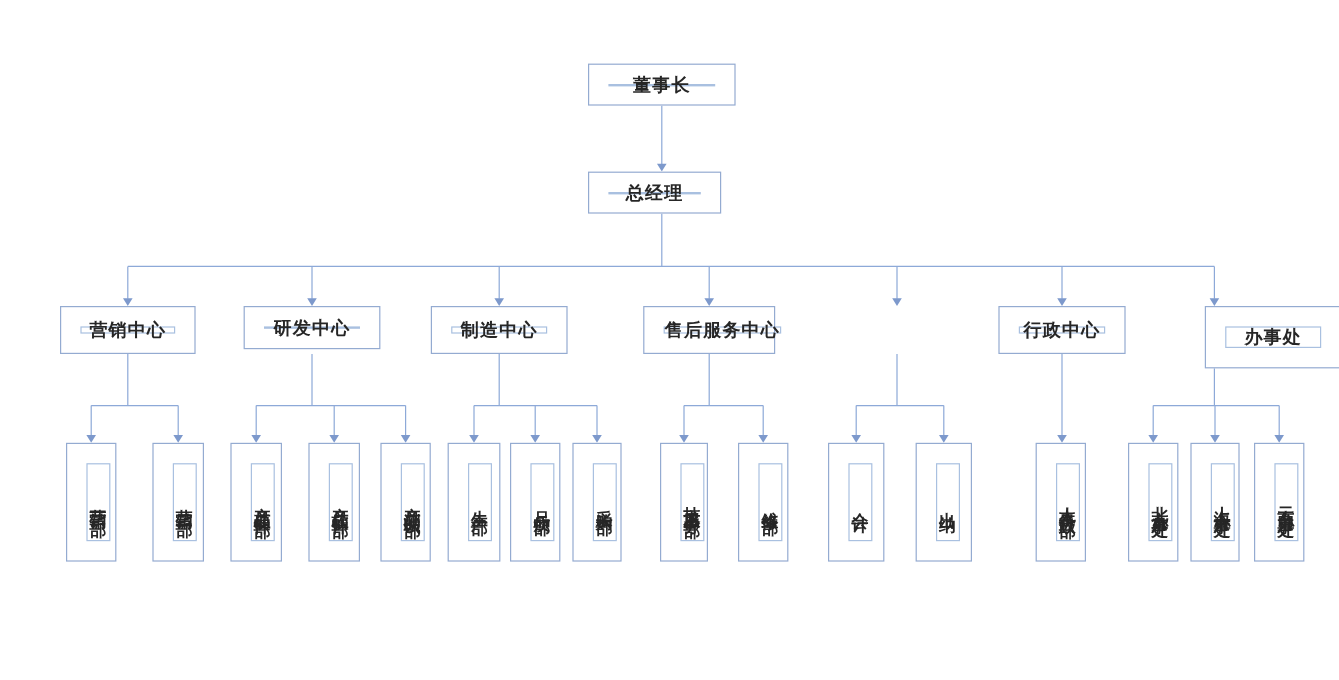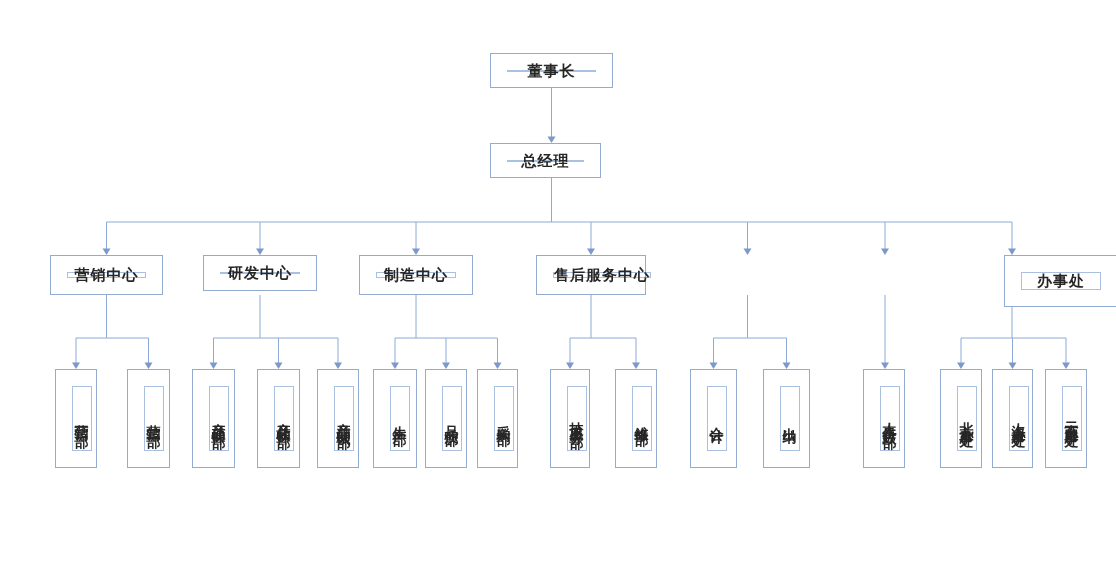--- a/index.html
+++ b/index.html
@@ -97,20 +97,23 @@
   </div>
   <div class="node" style="left:203px;top:255px;width:114px;height:36px">
     <div class="node-inner">研发中心</div>
   </div>
   <div class="node" style="left:359px;top:255px;width:114px;height:40px">
     <div class="node-inner">制造中心</div>
   </div>
   <div class="node" style="left:536px;top:255px;width:110px;height:40px">
     <div class="node-inner">售后服务中心</div>
   </div>
+  <div class="node" style="left:832px;top:255px;width:106px;height:40px">
+    <div class="node-inner">行政中心</div>
+  </div>
   <div class="node" style="left:1004px;top:255px;width:114px;height:52px">
     <div class="node-inner">办事处</div>
   </div>
 
   <div class="node vertical" style="left:55px;top:369px;width:42px;height:99px">
     <div class="node-inner">营销一部</div>
   </div>
   <div class="node vertical" style="left:127px;top:369px;width:43px;height:99px">
     <div class="node-inner">营销二部</div>
   </div>

